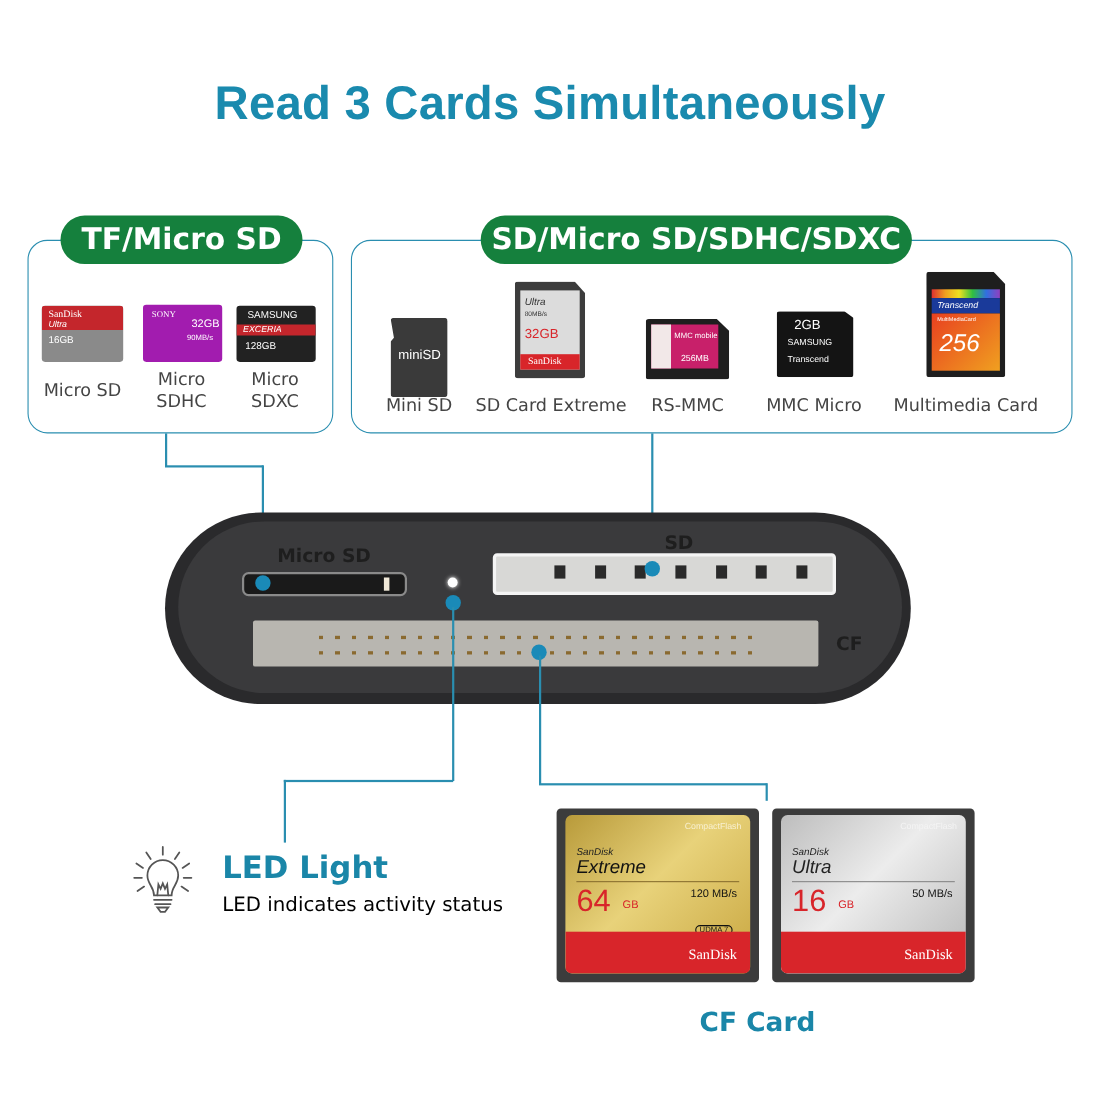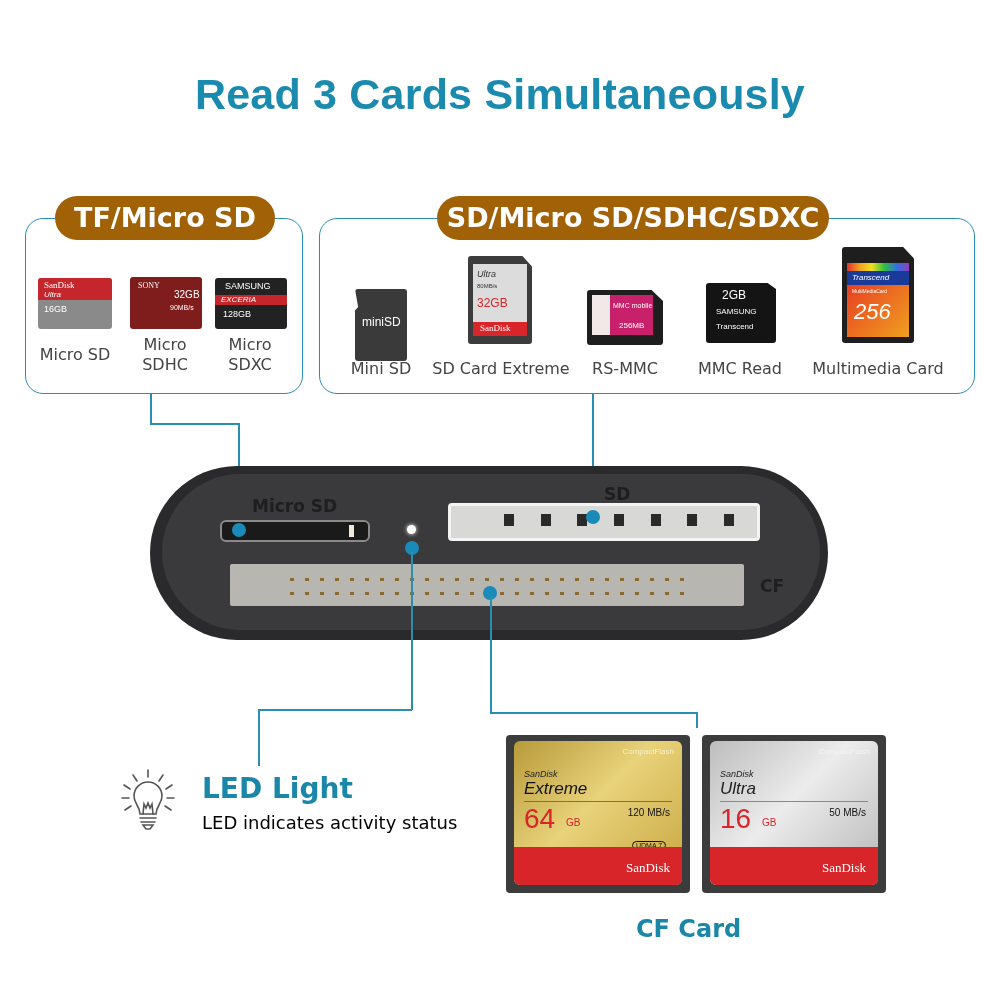--- a/index.html
+++ b/index.html
@@ -9,21 +9,21 @@
   .main-title {
     position: absolute; left: 0; top: 70px; width: 1000px; text-align: center;
     font-family: "Liberation Sans", sans-serif; font-weight: bold; font-size: 43px;
     color: #1a8aae; letter-spacing: 0.2px;
   }
 
   .group-box {
     position: absolute; border: 1.5px solid #2a8eb0; border-radius: 18px; background: #fff;
   }
   .group-pill {
-    position: absolute; background: #a16207; color: #fff; border-radius: 22px;
+    position: absolute; background: #15803d; color: #fff; border-radius: 22px;
     font-family: "DejaVu Sans", sans-serif; font-weight: bold; font-size: 27px;
     text-align: center; line-height: 44px; height: 44px;
   }
 
   .card-label {
     position: absolute; font-family: "DejaVu Sans", sans-serif; font-size: 16px; color: #444;
     text-align: center; line-height: 20px;
   }
 
   .line { position: absolute; background: #2a8eb0; }
@@ -96,21 +96,21 @@
 <div class="group-pill" style="left:55px; top:196px; width:220px;">TF/Micro SD</div>
 
 <div class="card" style="left:38px; top:278px; width:74px; height:51px; background:#8a8a8a;">
   <div style="position:absolute;left:0;top:0;right:0;height:22px;background:#c4262c;"></div>
   <div class="ctext" style="left:6px;top:2px;font-size:9px;font-family:'Liberation Serif',serif;">SanDisk</div>
   <div class="ctext" style="left:6px;top:12px;font-size:8px;font-style:italic;">Ultra</div>
   <div class="ctext" style="left:6px;top:26px;font-size:9px;">16GB</div>
 </div>
 <div class="card-label" style="left:30px; top:345px; width:90px;">Micro SD</div>
 
-<div class="card" style="left:130px; top:277px; width:72px; height:52px; background:#7f1d1d;">
+<div class="card" style="left:130px; top:277px; width:72px; height:52px; background:#a21caf;">
   <div class="ctext" style="left:8px;top:4px;font-size:8px;font-family:'Liberation Serif',serif;">SONY</div>
   <div class="ctext" style="left:44px;top:12px;font-size:10px;">32GB</div>
   <div class="ctext" style="left:40px;top:27px;font-size:7px;">90MB/s</div>
 </div>
 <div class="card-label" style="left:125px; top:335px; width:80px;">
   <div>Micro</div>
   <div>SDHC</div>
 </div>
 
 <div class="card" style="left:215px; top:278px; width:72px; height:51px; background:#222;">
@@ -148,21 +148,21 @@
   <div class="ctext" style="left:26px;top:12px;font-size:7px;">MMC mobile</div>
   <div class="ctext" style="left:32px;top:31px;font-size:8px;">256MB</div>
 </div>
 <div class="card-label" style="left:580px; top:359px; width:90px;">RS-MMC</div>
 
 <div class="card" style="left:706px; top:283px; width:70px; height:60px; background:#141414; clip-path: polygon(0 0,88% 0,100% 10%,100% 100%,0 100%);">
   <div class="ctext" style="left:16px;top:5px;font-size:12px;">2GB</div>
   <div class="ctext" style="left:10px;top:24px;font-size:8px;">SAMSUNG</div>
   <div class="ctext" style="left:10px;top:39px;font-size:8px;">Transcend</div>
 </div>
-<div class="card-label" style="left:688px; top:359px; width:104px;">MMC Read</div>
+<div class="card-label" style="left:688px; top:359px; width:104px;">MMC Micro</div>
 
 <div class="card" style="left:842px; top:247px; width:72px; height:96px; background:#1e1e1e; clip-path: polygon(0 0,85% 0,100% 12%,100% 100%,0 100%);">
   <div style="position:absolute;left:5px;top:16px;right:5px;height:8px;background:linear-gradient(90deg,#e03030,#f0a020,#f0e020,#30c040,#3070e0,#9040c0);"></div>
   <div style="position:absolute;left:5px;top:24px;right:5px;height:14px;background:#1a3a9a;"></div>
   <div style="position:absolute;left:5px;top:38px;right:5px;bottom:6px;background:linear-gradient(135deg,#e84020,#f0a020);"></div>
   <div class="ctext" style="left:10px;top:26px;font-size:8px;font-style:italic;">Transcend</div>
   <div class="ctext" style="left:10px;top:41px;font-size:5px;">MultiMediaCard</div>
   <div class="ctext" style="left:12px;top:52px;font-size:22px;font-style:italic;">256</div>
 </div>
 <div class="card-label" style="left:800px; top:359px; width:156px;">Multimedia Card</div>

